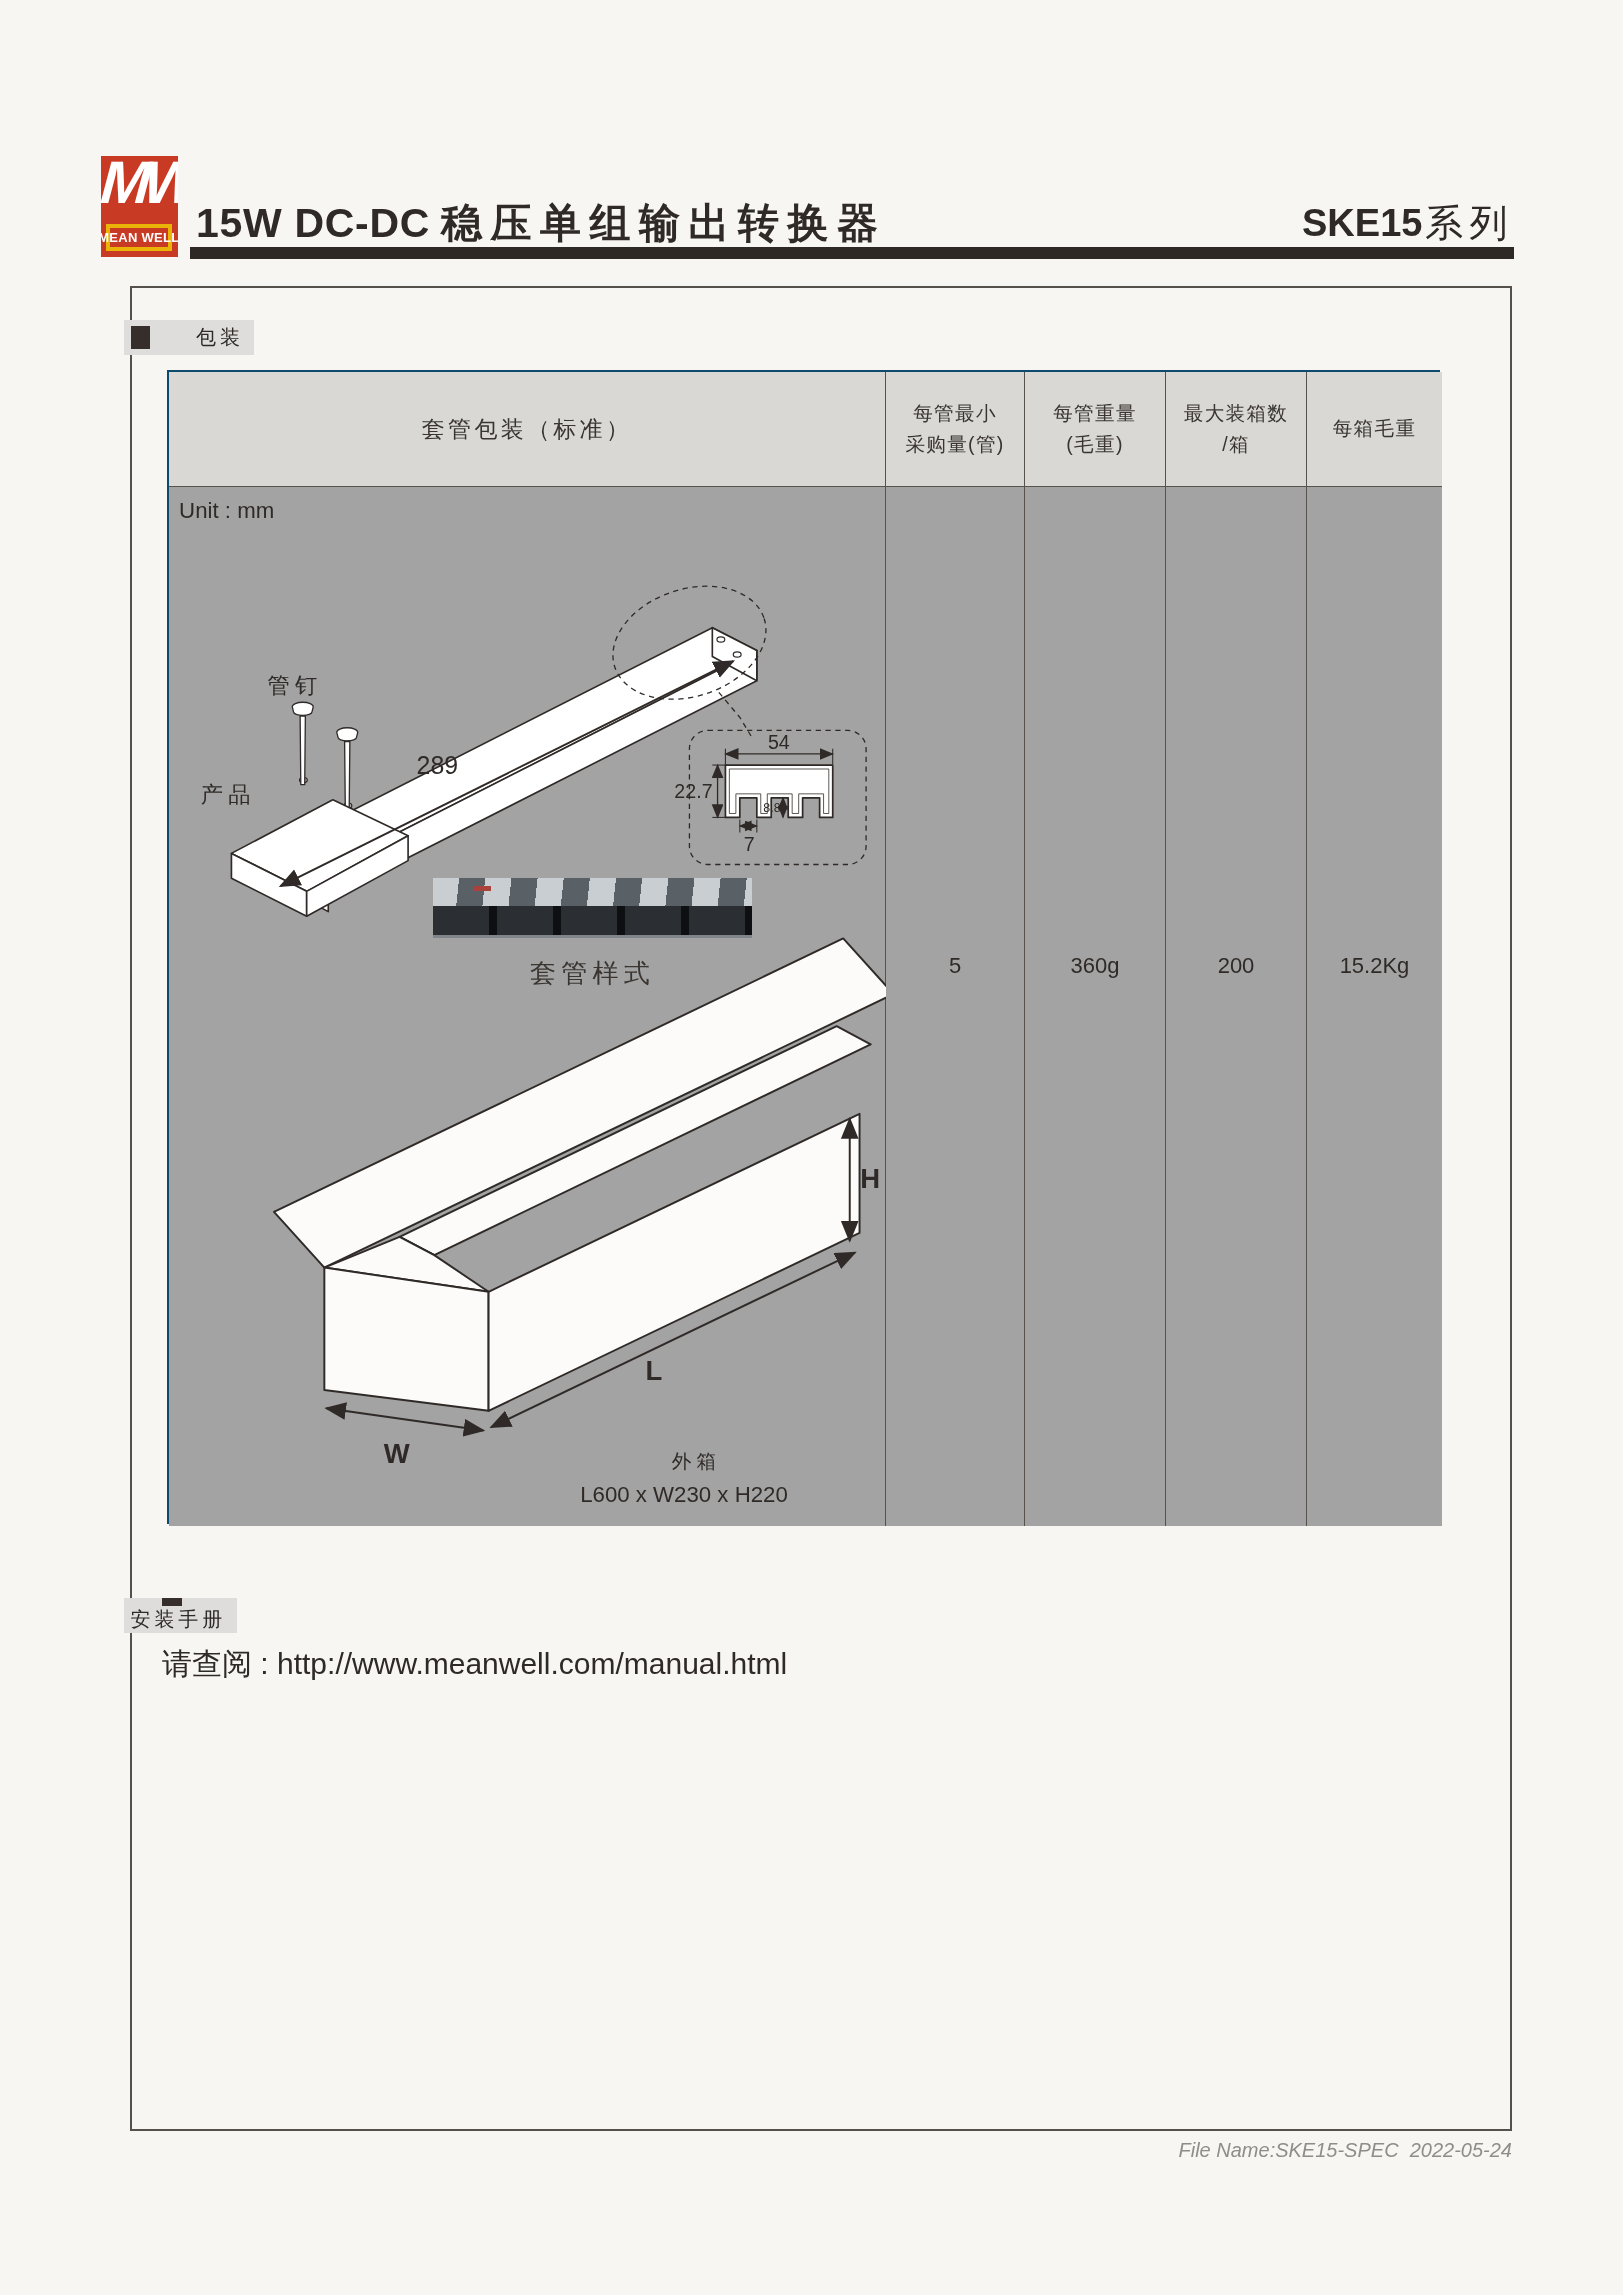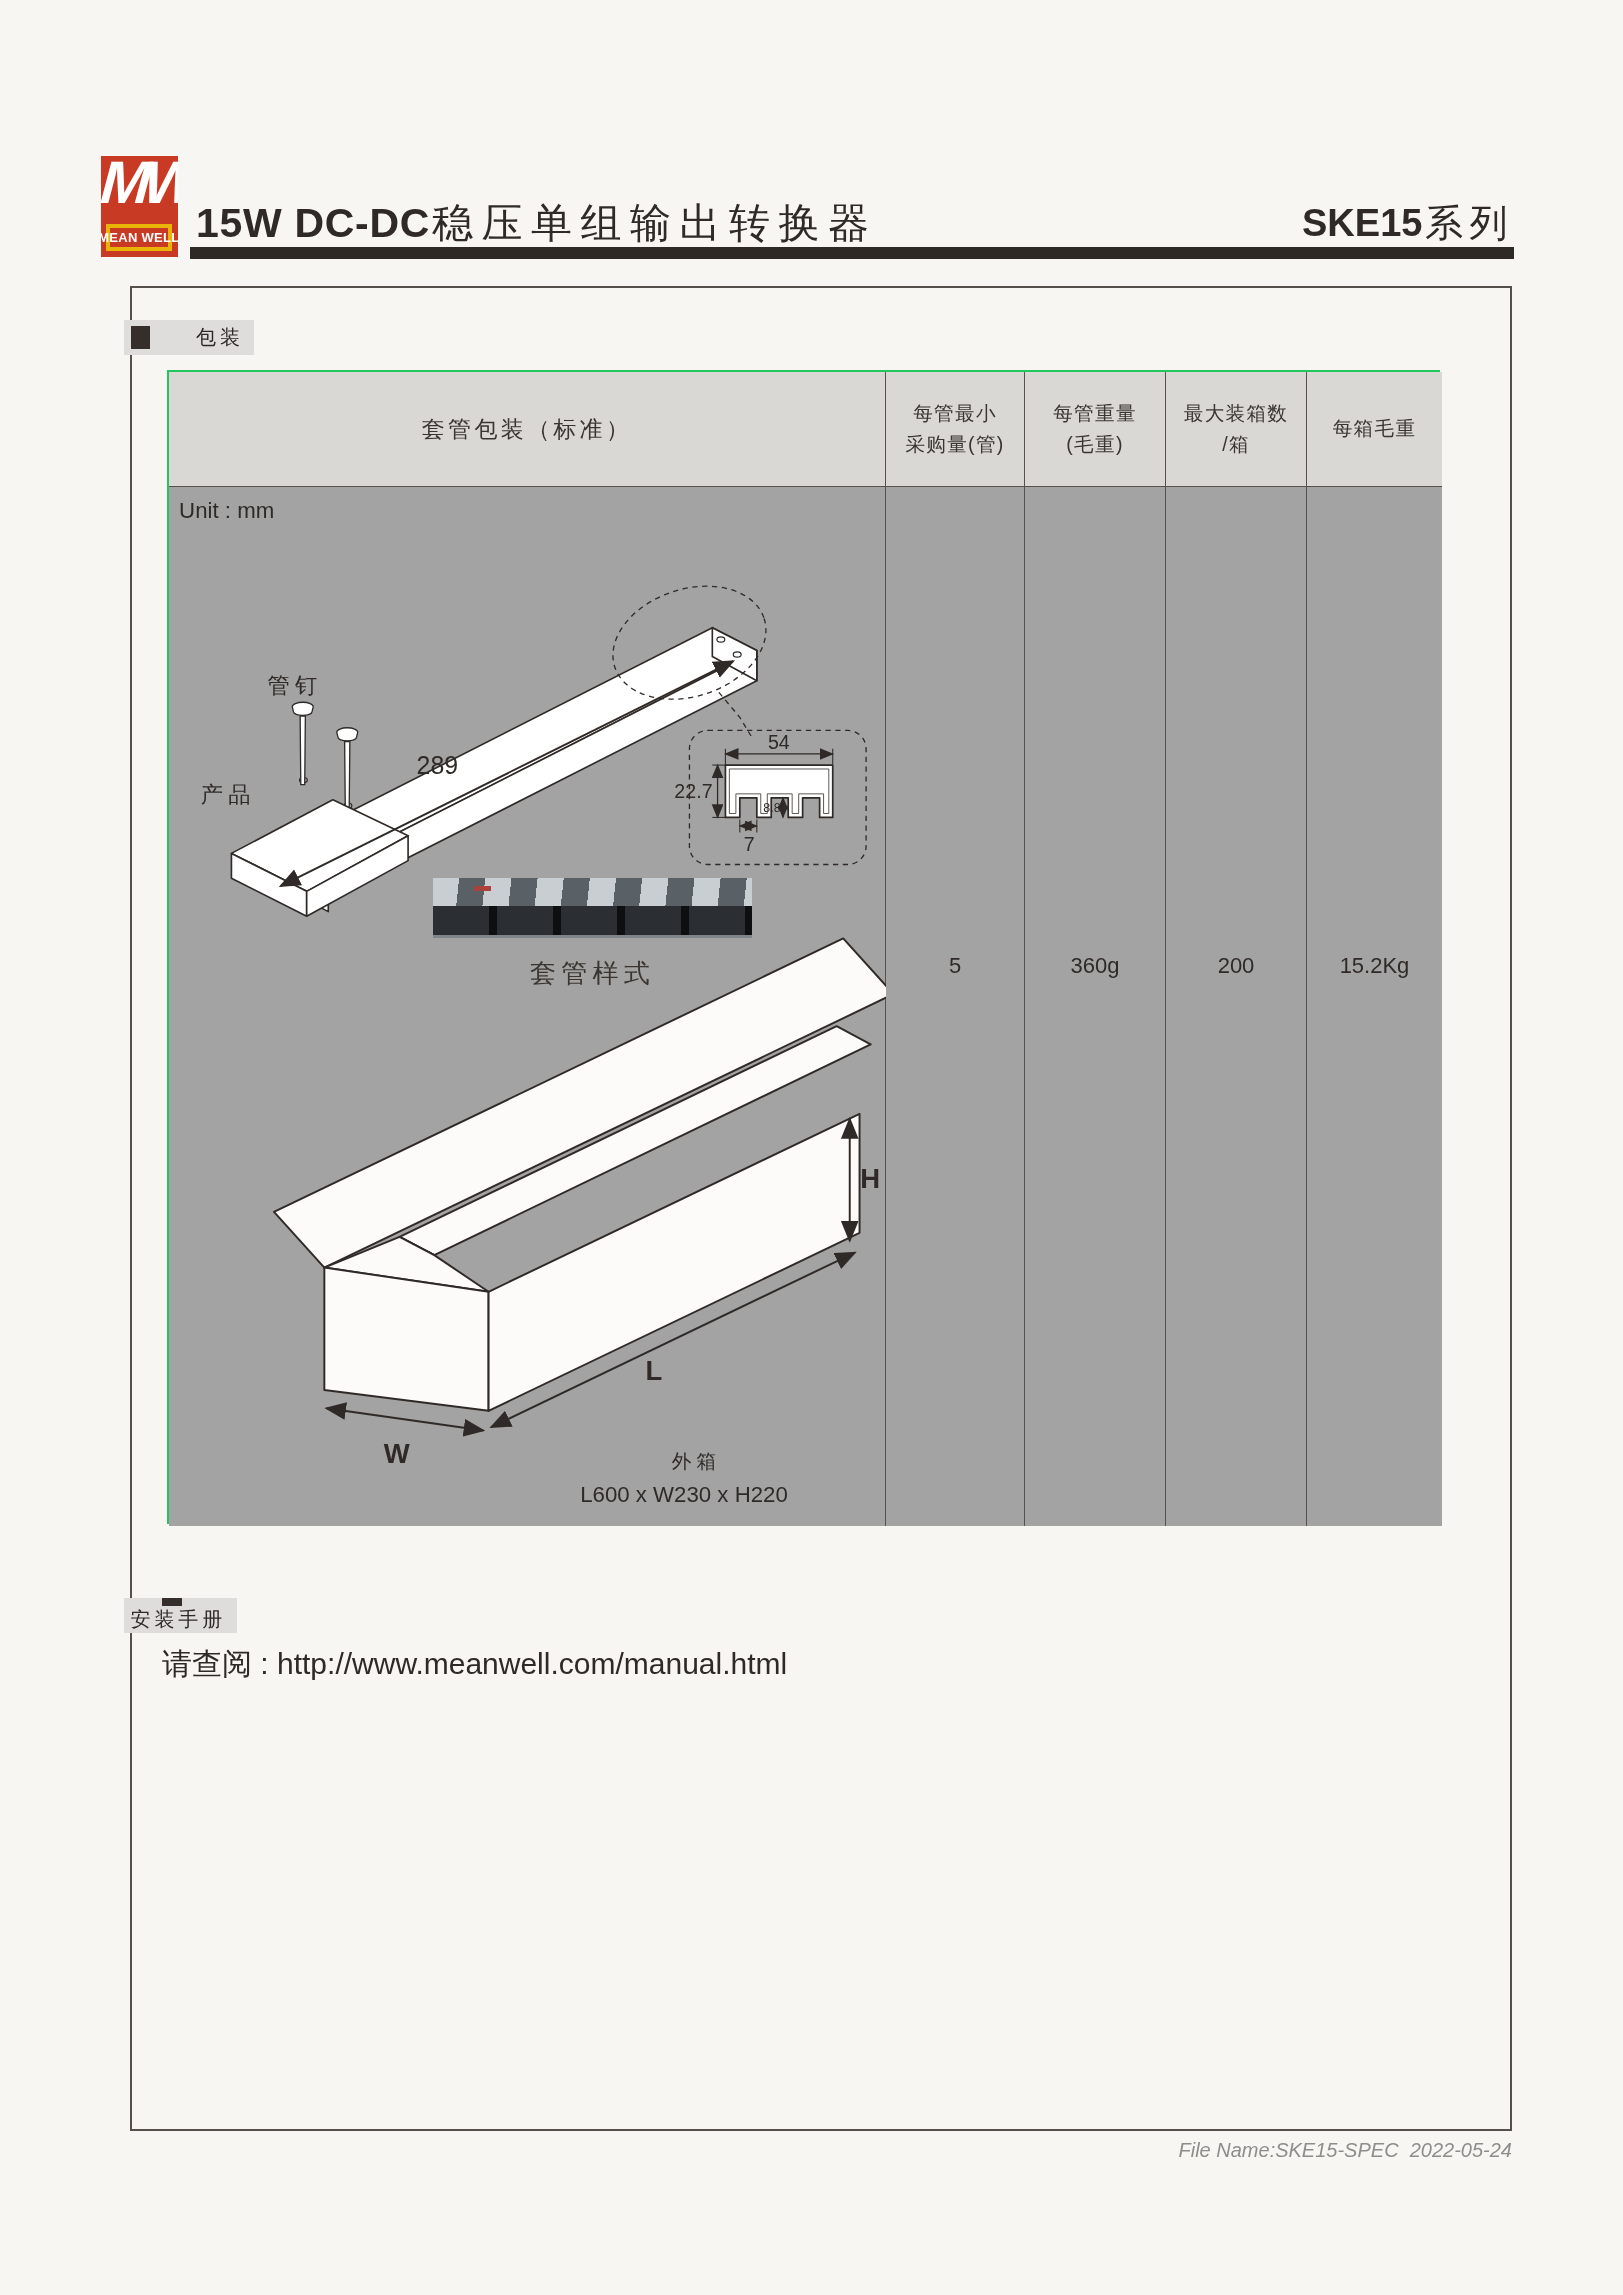--- a/index.html
+++ b/index.html
@@ -14,39 +14,39 @@
   .logo { position:absolute; left:101px; top:156px; width:77px; height:101px;
           background:#c93a24; overflow:hidden; }
   .logo-mw { position:absolute; top:-7.9px; left:0; width:100%; text-align:center;
              font-size:60px; font-weight:700; font-style:italic; color:#ffffff;
              letter-spacing:-7.2px; transform:skewX(-4deg); }
   .logo-brand-box { position:absolute; left:4.6px; right:5.9px; bottom:5.9px; height:27.5px;
              border:4px solid #eab308; display:flex; align-items:center; justify-content:center; }
   .logo-brand { font-size:13px; font-weight:700; color:#ffffff; letter-spacing:0.3px; white-space:nowrap; }
   .title { position:absolute; left:196px; top:196px; font-size:41px; white-space:nowrap; }
   .title .lat { font-weight:700; letter-spacing:0.7px; }
-  .title .cn  { font-weight:400; letter-spacing:8.5px; margin-left:2px; }
+  .title .cn  { font-weight:700; letter-spacing:8.5px; margin-left:11px; }
   .series { position:absolute; right:109px; top:198px; font-size:38px; white-space:nowrap; }
   .series .lat { font-weight:700; }
   .series .cn { font-weight:400; letter-spacing:6.5px; margin-left:2.6px; }
   .title-bar { position:absolute; left:190px; top:247px; width:1324px; height:11.8px; background:#2e2925; }
   
   .main-border { position:absolute; left:130px; top:286px; width:1382px; height:1845px;
                  border:2px solid #55504a; }
   
   .sec-label { position:absolute; height:35px; background:#dedddb; display:flex;
                align-items:center; padding:0 10.5px 0 6.5px; z-index:2; }
   .sec-label .sq { width:19.6px; height:23.6px; background:#352e2a; margin-right:13px; }
   .sec-label .txt { font-size:20px; letter-spacing:3.9px; white-space:nowrap; }
   #label-packaging { left:124px; top:320px;gap:33px; }
   #label-install   { left:124px; top:1598px;flex-direction:column; }
   
   .pkg-table { position:absolute; left:167px; top:370px; width:1273px; height:1154px;
                display:grid; grid-template-columns:717px 139px 141px 141px 135px;
-               grid-template-rows:115px 1039px; border:2px solid #22c55e; background:#ffffff; }
+               grid-template-rows:115px 1039px; border:2px solid #0c4a6e; background:#ffffff; }
   .th { background:#d9d8d4; border-right:1.3px solid #57524c; border-bottom:1.3px solid #57524c;
         display:flex; flex-direction:column; align-items:center; justify-content:center;
         font-size:19.6px; line-height:1.6; letter-spacing:1.3px; color:#3a3531; }
   .th.last, .td.last { border-right:none; }
   .th-main { font-size:23px; letter-spacing:3.3px; }
   .td { position:relative; border-right:1.3px solid #57524c; background:#a3a3a3; }
   .val { position:absolute; top:466px; left:0; width:100%; text-align:center;
          font-size:22px; color:#2f2a27; }
   
   .diagram-cell svg { position:absolute; left:0; top:0; }

